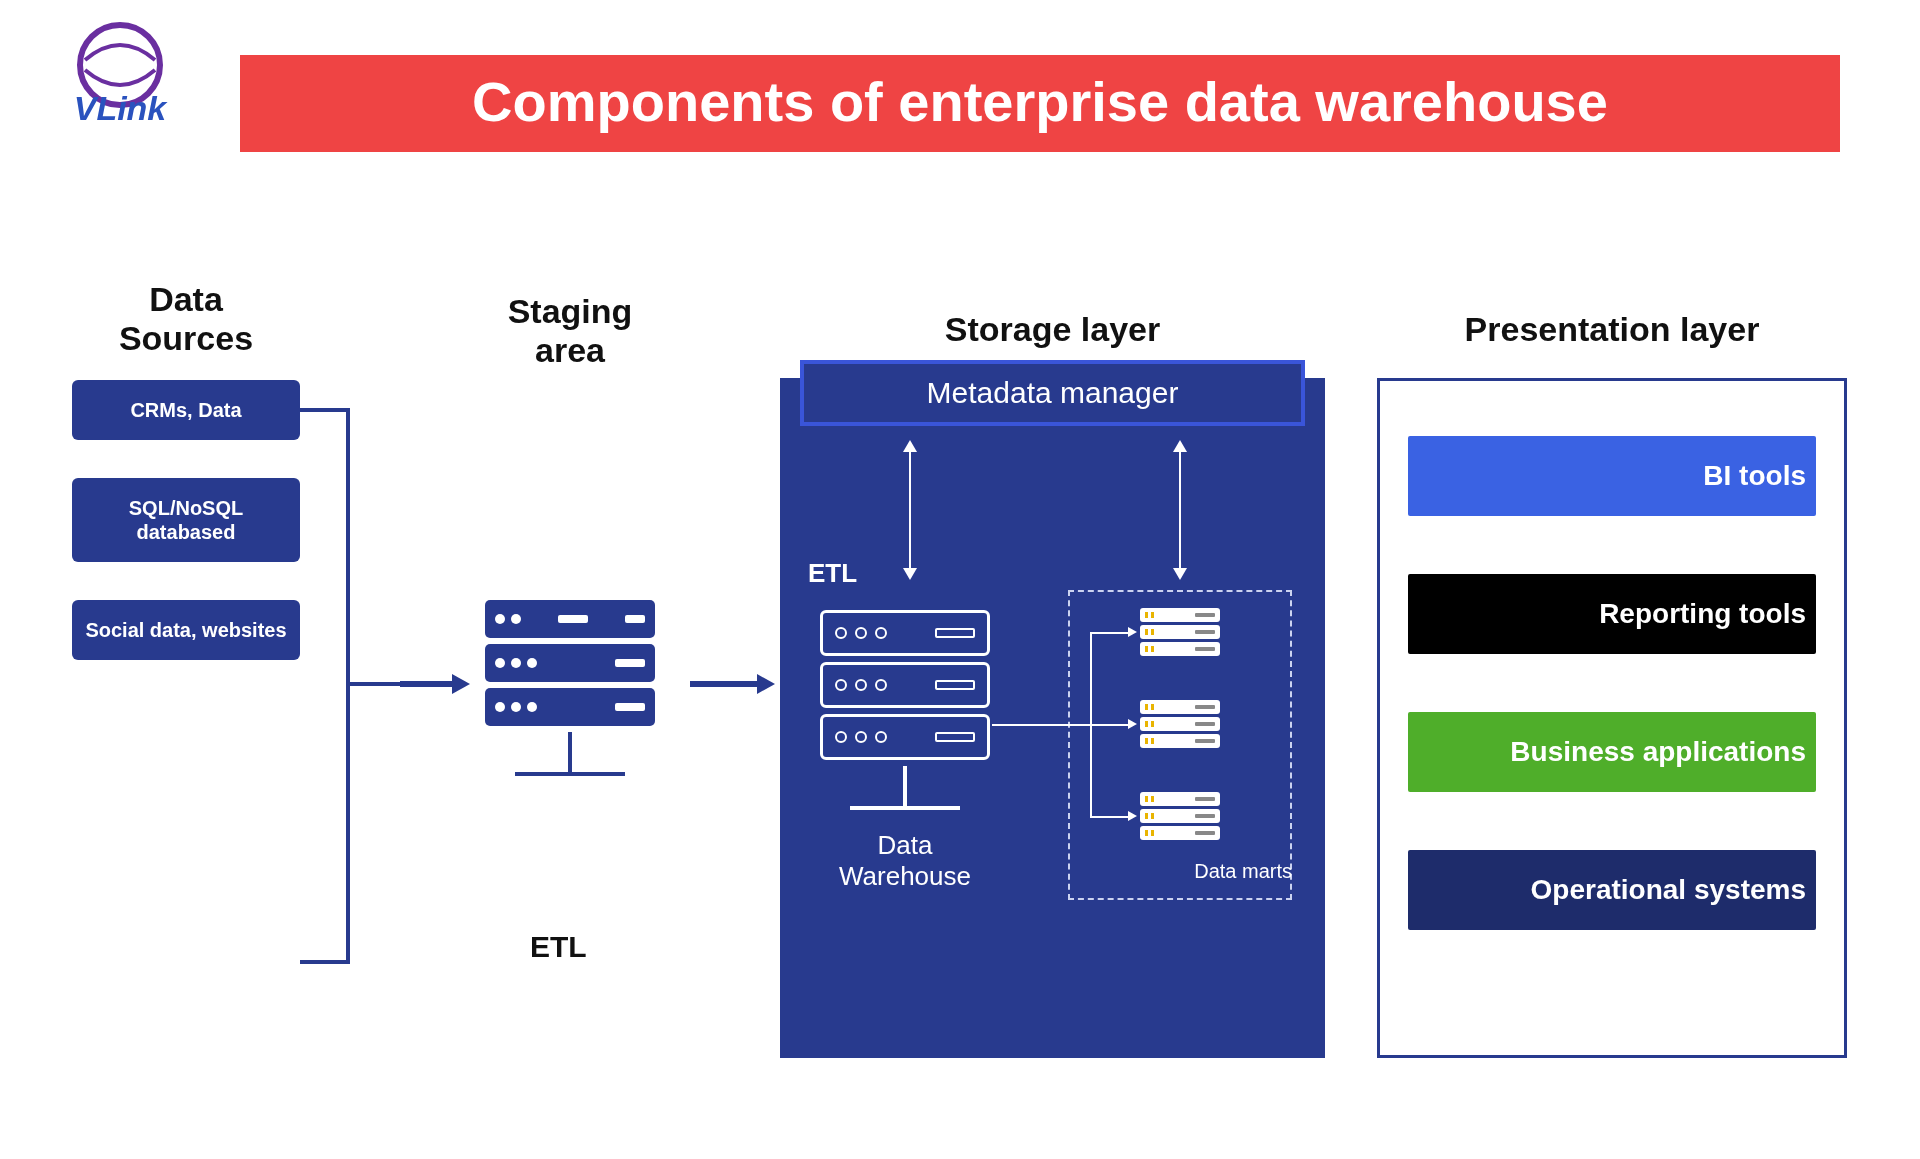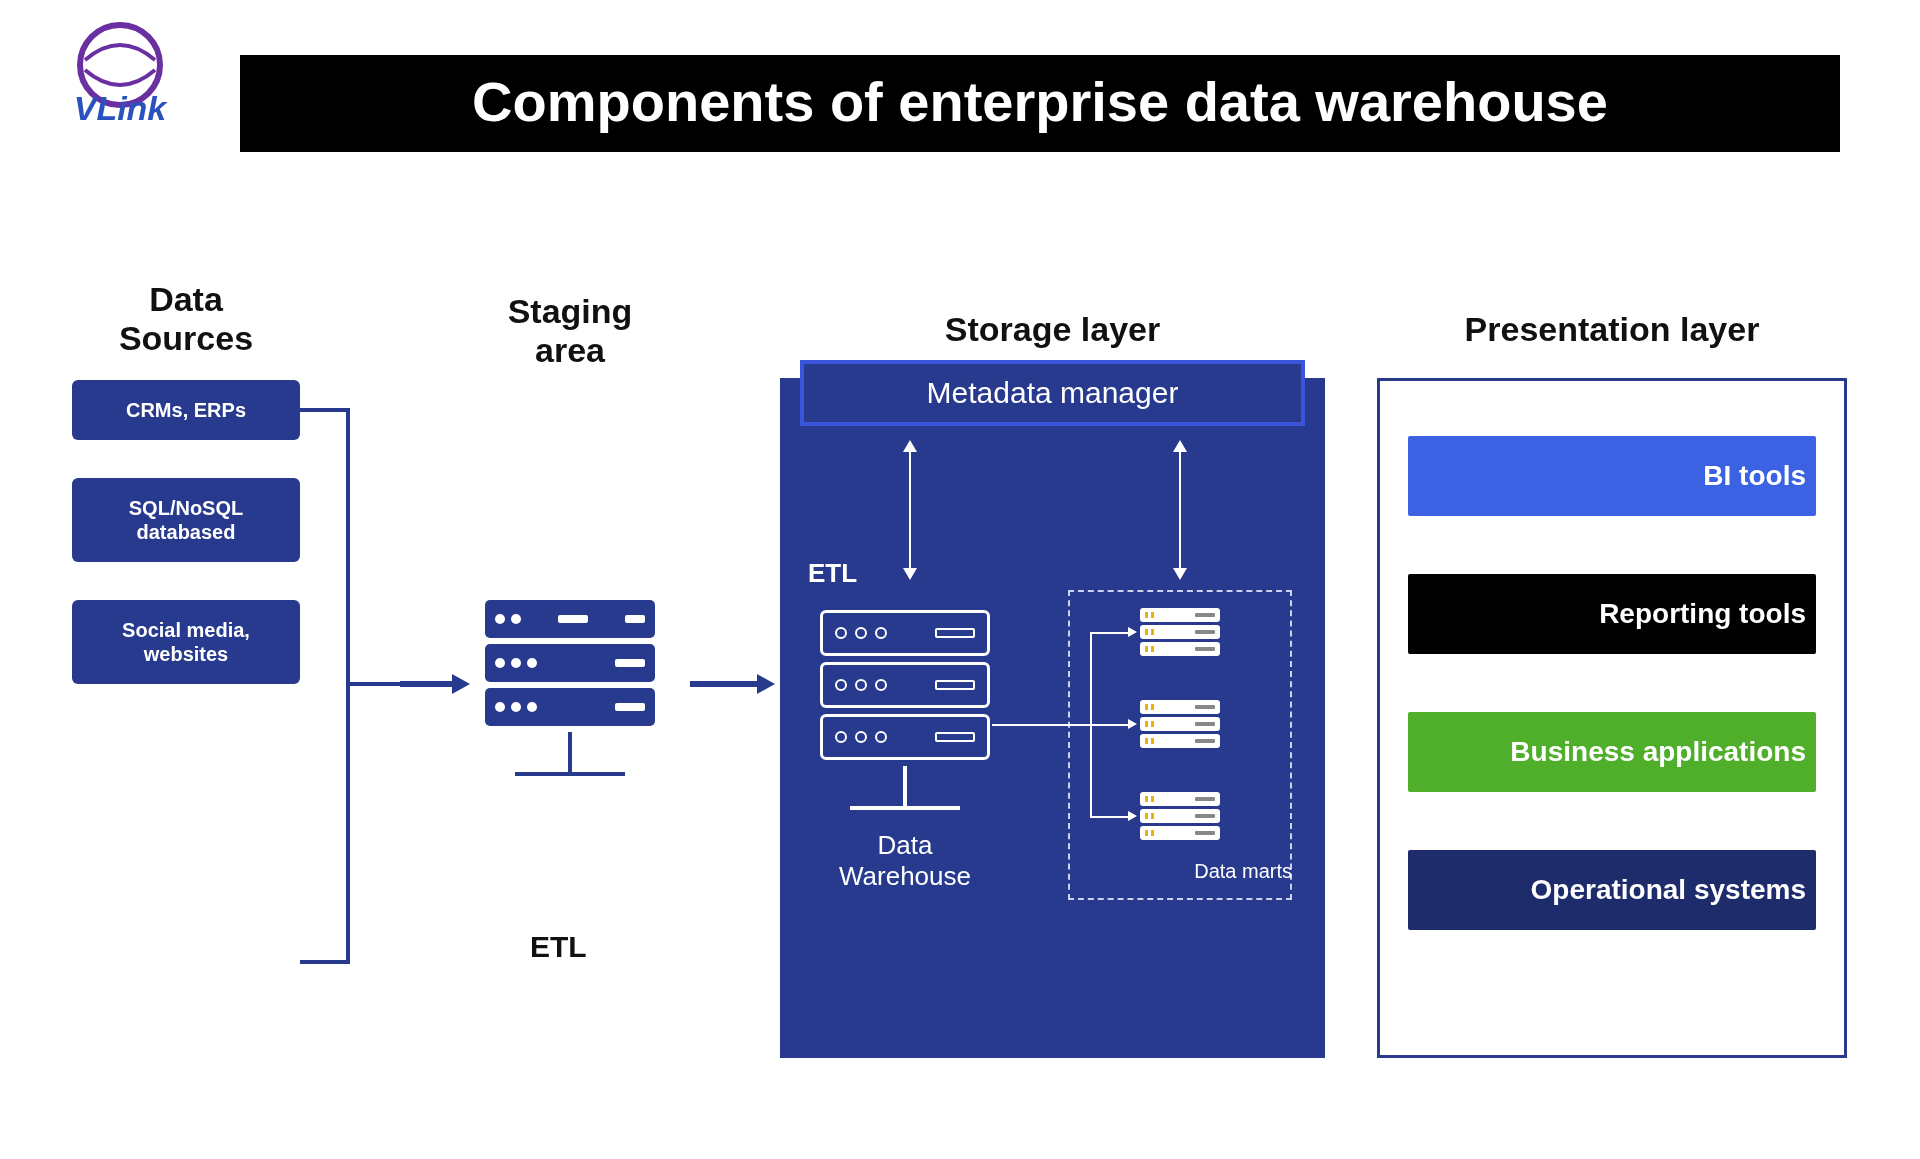--- a/index.html
+++ b/index.html
@@ -16,21 +16,21 @@
     top: 20px;
     left: 50px;
     width: 140px;
     height: 120px;
   }
   .title-bar {
     position: absolute;
     top: 55px;
     left: 240px;
     right: 80px;
-    background: #000000;
+    background: #ef4444;
     color: #fff;
     font-size: 56px;
     font-weight: 700;
     text-align: center;
     padding: 14px 0 18px 0;
   }
   .col-header {
     position: absolute;
     font-size: 34px;
     font-weight: 700;
@@ -235,23 +235,23 @@
 <div class="title-bar">Components of enterprise data warehouse</div>
 
 <div class="col-header" style="left:72px; top:280px; width:228px; white-space:pre-line;">Data
 Sources</div>
 <div class="col-header" style="left:455px; top:292px; width:230px; white-space:pre-line;">Staging
 area</div>
 <div class="col-header" style="left:780px; top:310px; width:545px;">Storage layer</div>
 <div class="col-header" style="left:1377px; top:310px; width:470px;">Presentation layer</div>
 
 <div class="data-sources-col">
-  <div class="src-box">CRMs, ERPs</div>
+  <div class="src-box">CRMs, Data</div>
   <div class="src-box">SQL/NoSQL databased</div>
-  <div class="src-box">Social media, websites</div>
+  <div class="src-box">Social data, websites</div>
 </div>
 
 <div class="connector-h" style="left:300px; top:408px; width:50px;"></div>
 <div class="connector-h" style="left:300px; top:960px; width:50px;"></div>
 <div class="connector-v" style="left:346px; top:408px; height:556px;"></div>
 <div class="connector-h" style="left:346px; top:682px; width:60px;"></div>
 
 <div class="arrow-h" style="left:400px; top:672px;">
   <svg width="70" height="24">
       <line x1="0" y1="12" x2="52" y2="12" stroke="#283a8e" stroke-width="6"></line>

